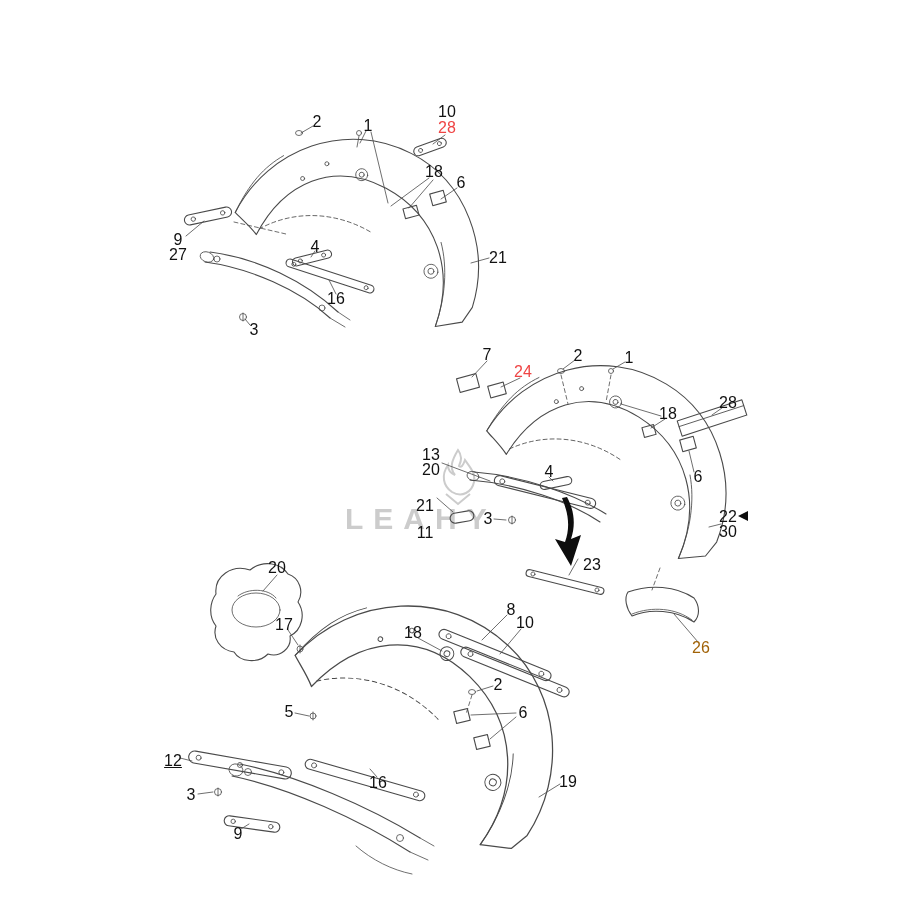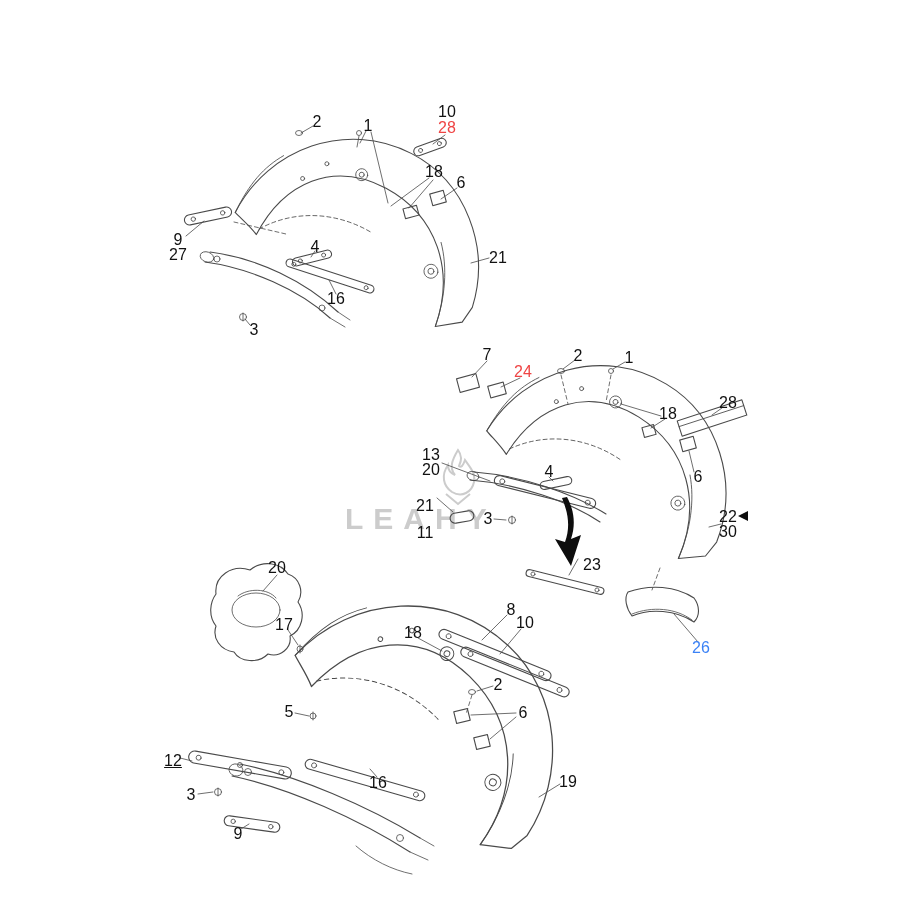--- a/index.html
+++ b/index.html
@@ -338,21 +338,21 @@
       <span class="callout" style="left: 431px; top: 455px; color: rgb(17, 17, 17);">13</span>
       <span class="callout" style="left: 431px; top: 470px; color: rgb(17, 17, 17);">20</span>
       <span class="callout" style="left: 549px; top: 472px; color: rgb(17, 17, 17);">4</span>
       <span class="callout" style="left: 698px; top: 477px; color: rgb(17, 17, 17);">6</span>
       <span class="callout" style="left: 425px; top: 491px; color: rgb(17, 17, 17); margin-top: 42px;">11</span>
       <span class="callout" style="left: 425px; top: 506px; color: rgb(17, 17, 17);">21</span>
       <span class="callout" style="left: 488px; top: 519px; color: rgb(17, 17, 17);">3</span>
       <span class="callout" style="left: 728px; top: 517px; color: rgb(17, 17, 17);">22</span>
       <span class="callout" style="left: 728px; top: 532px; color: rgb(17, 17, 17);">30</span>
       <span class="callout" style="left: 581px; top: 565px; color: rgb(17, 17, 17); padding-left: 22px;">23</span>
-      <span class="callout" style="left: 701px; top: 648px; color: #3b82f6;">26</span>
+      <span class="callout" style="left: 701px; top: 648px; color: #a16207;">26</span>
       <span class="callout" style="left: 277px; top: 568px; color: rgb(17, 17, 17);">20</span>
       <span class="callout" style="left: 284px; top: 625px; color: rgb(17, 17, 17);">17</span>
       <span class="callout" style="left: 413px; top: 633px; color: rgb(17, 17, 17);">18</span>
       <span class="callout" style="left: 511px; top: 610px; color: rgb(17, 17, 17);">8</span>
       <span class="callout" style="left: 525px; top: 623px; color: rgb(17, 17, 17);">10</span>
       <span class="callout" style="left: 498px; top: 685px; color: rgb(17, 17, 17);">2</span>
       <span class="callout" style="left: 289px; top: 712px; color: rgb(17, 17, 17);">5</span>
       <span class="callout" style="left: 523px; top: 713px; color: rgb(17, 17, 17);">6</span>
       <span class="callout" style="left: 173px; top: 761px; color: rgb(17, 17, 17); text-decoration: underline;">12</span>
       <span class="callout" style="left: 378px; top: 783px; color: rgb(17, 17, 17);">16</span>

